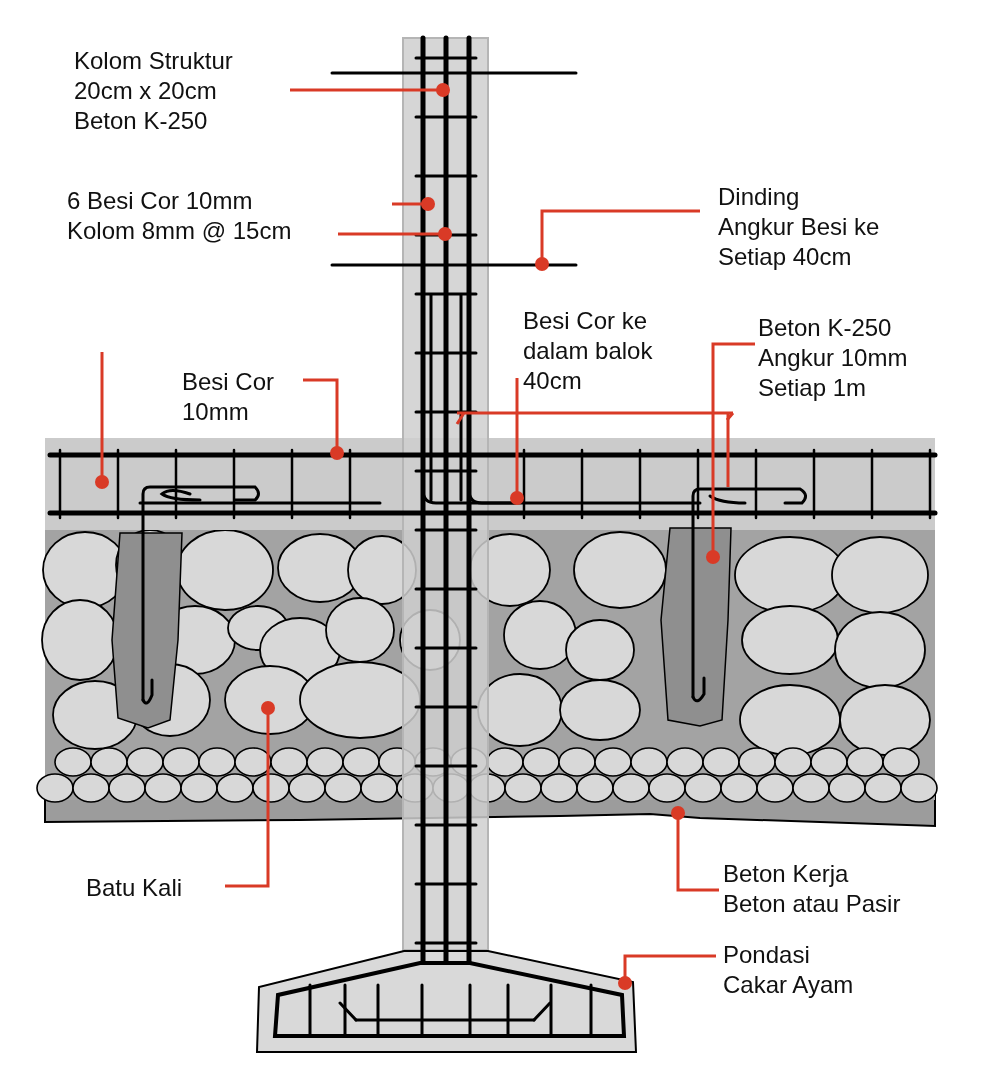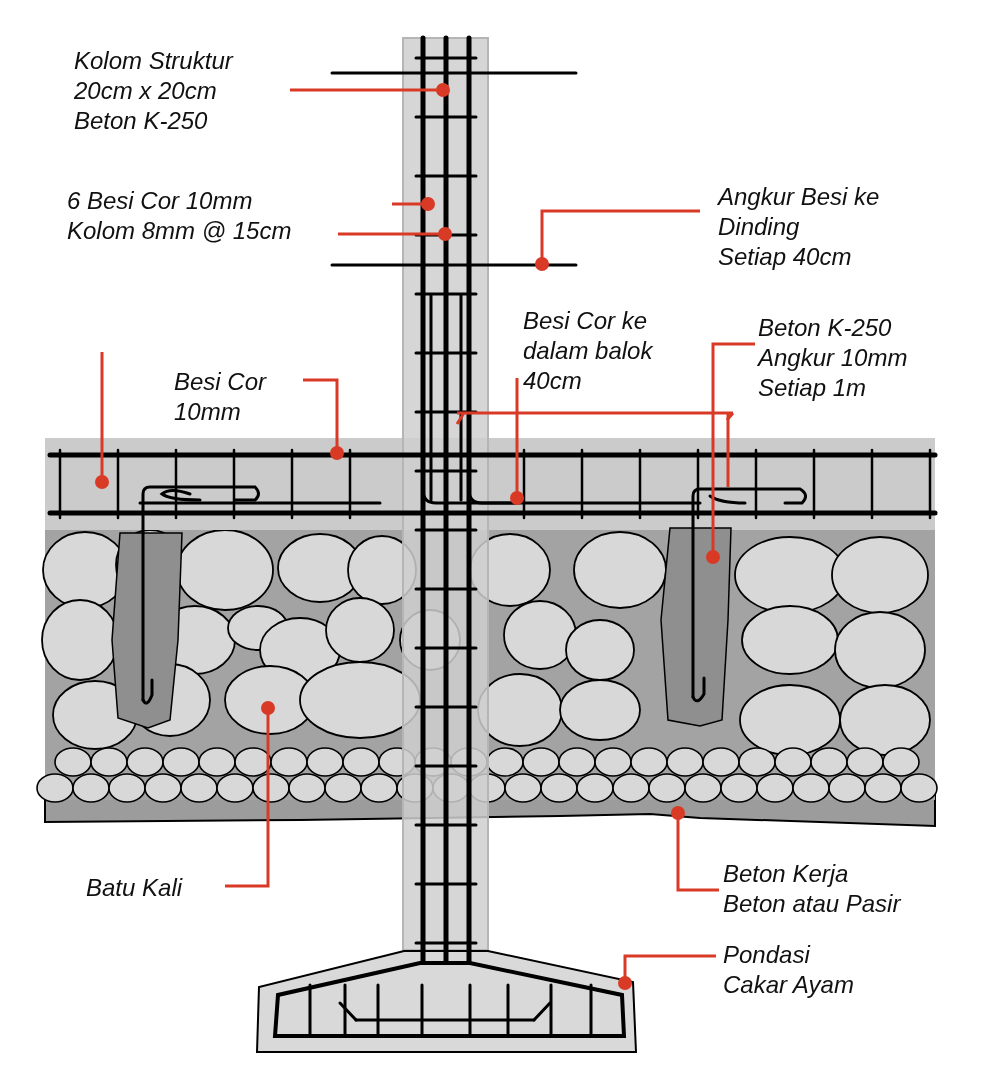--- a/index.html
+++ b/index.html
@@ -1,19 +1,19 @@
 <!DOCTYPE html>
 <html><head>
 <meta charset="utf-8">
 <style>
   html, body { margin: 0; padding: 0; background: #ffffff; }
   body { width: 994px; height: 1074px; position: relative; overflow: hidden;
          font-family: "Liberation Sans", sans-serif; }
   #diagram { position: absolute; left: 0; top: 0; }
-  .lbl { position: absolute; font-size: 24px; line-height: 30px; color: #111; white-space: pre; font-style: italic; }
+  .lbl { position: absolute; font-size: 24px; line-height: 30px; color: #111; white-space: pre; }
 </style>
 </head>
 <body>
 
 <svg id="diagram" width="994" height="1074" viewBox="0 0 994 1074">
 
   <path d="M45,795 L935,795 L935,826 L700,818 L650,814 L560,816 L300,820 L45,822 Z" fill="#9c9c9c" stroke="#000" stroke-width="2"></path>
 
   <rect x="45" y="530" width="890" height="270" fill="#a3a3a3"></rect>
   <g id="stones">
@@ -189,20 +189,20 @@
       <circle cx="268" cy="708" r="7" fill="#d93a26"></circle>
       <path d="M678,813 L678,890 L719,890" stroke="#d93a26" stroke-width="3" fill="none"></path>
       <circle cx="678" cy="813" r="7" fill="#d93a26"></circle>
       <path d="M716,956 L625,956 L625,983" stroke="#d93a26" stroke-width="3" fill="none"></path>
       <circle cx="625" cy="983" r="7" fill="#d93a26"></circle>
     </g>
 </svg>
 
 <div class="lbl" style="left:74px;top:46px"><div>Kolom Struktur</div><div>20cm x 20cm</div><div>Beton K-250</div></div>
 <div class="lbl" style="left:67px;top:186px"><div>6 Besi Cor 10mm</div><div>Kolom 8mm @ 15cm</div></div>
-<div class="lbl" style="left:718px;top:182px"><div>Angkur Besi ke</div><div>Dinding</div><div>Setiap 40cm</div></div>
+<div class="lbl" style="left:718px;top:182px"><div>Dinding</div><div>Angkur Besi ke</div><div>Setiap 40cm</div></div>
 <div class="lbl" style="left:63px;top:281px"></div>
 <div class="lbl" style="left:523px;top:306px"><div>Besi Cor ke</div><div>dalam balok</div><div>40cm</div></div>
 <div class="lbl" style="left:758px;top:313px"><div>Beton K-250</div><div>Angkur 10mm</div><div>Setiap 1m</div></div>
-<div class="lbl" style="left:174px;top:367px"><div>Besi Cor</div><div>10mm</div></div>
+<div class="lbl" style="left:182px;top:367px"><div>Besi Cor</div><div>10mm</div></div>
 <div class="lbl" style="left:86px;top:873px"><div>Batu Kali</div></div>
 <div class="lbl" style="left:723px;top:859px"><div>Beton Kerja</div><div>Beton atau Pasir</div></div>
 <div class="lbl" style="left:723px;top:940px"><div>Pondasi</div><div>Cakar Ayam</div></div>
 
 </body></html>

